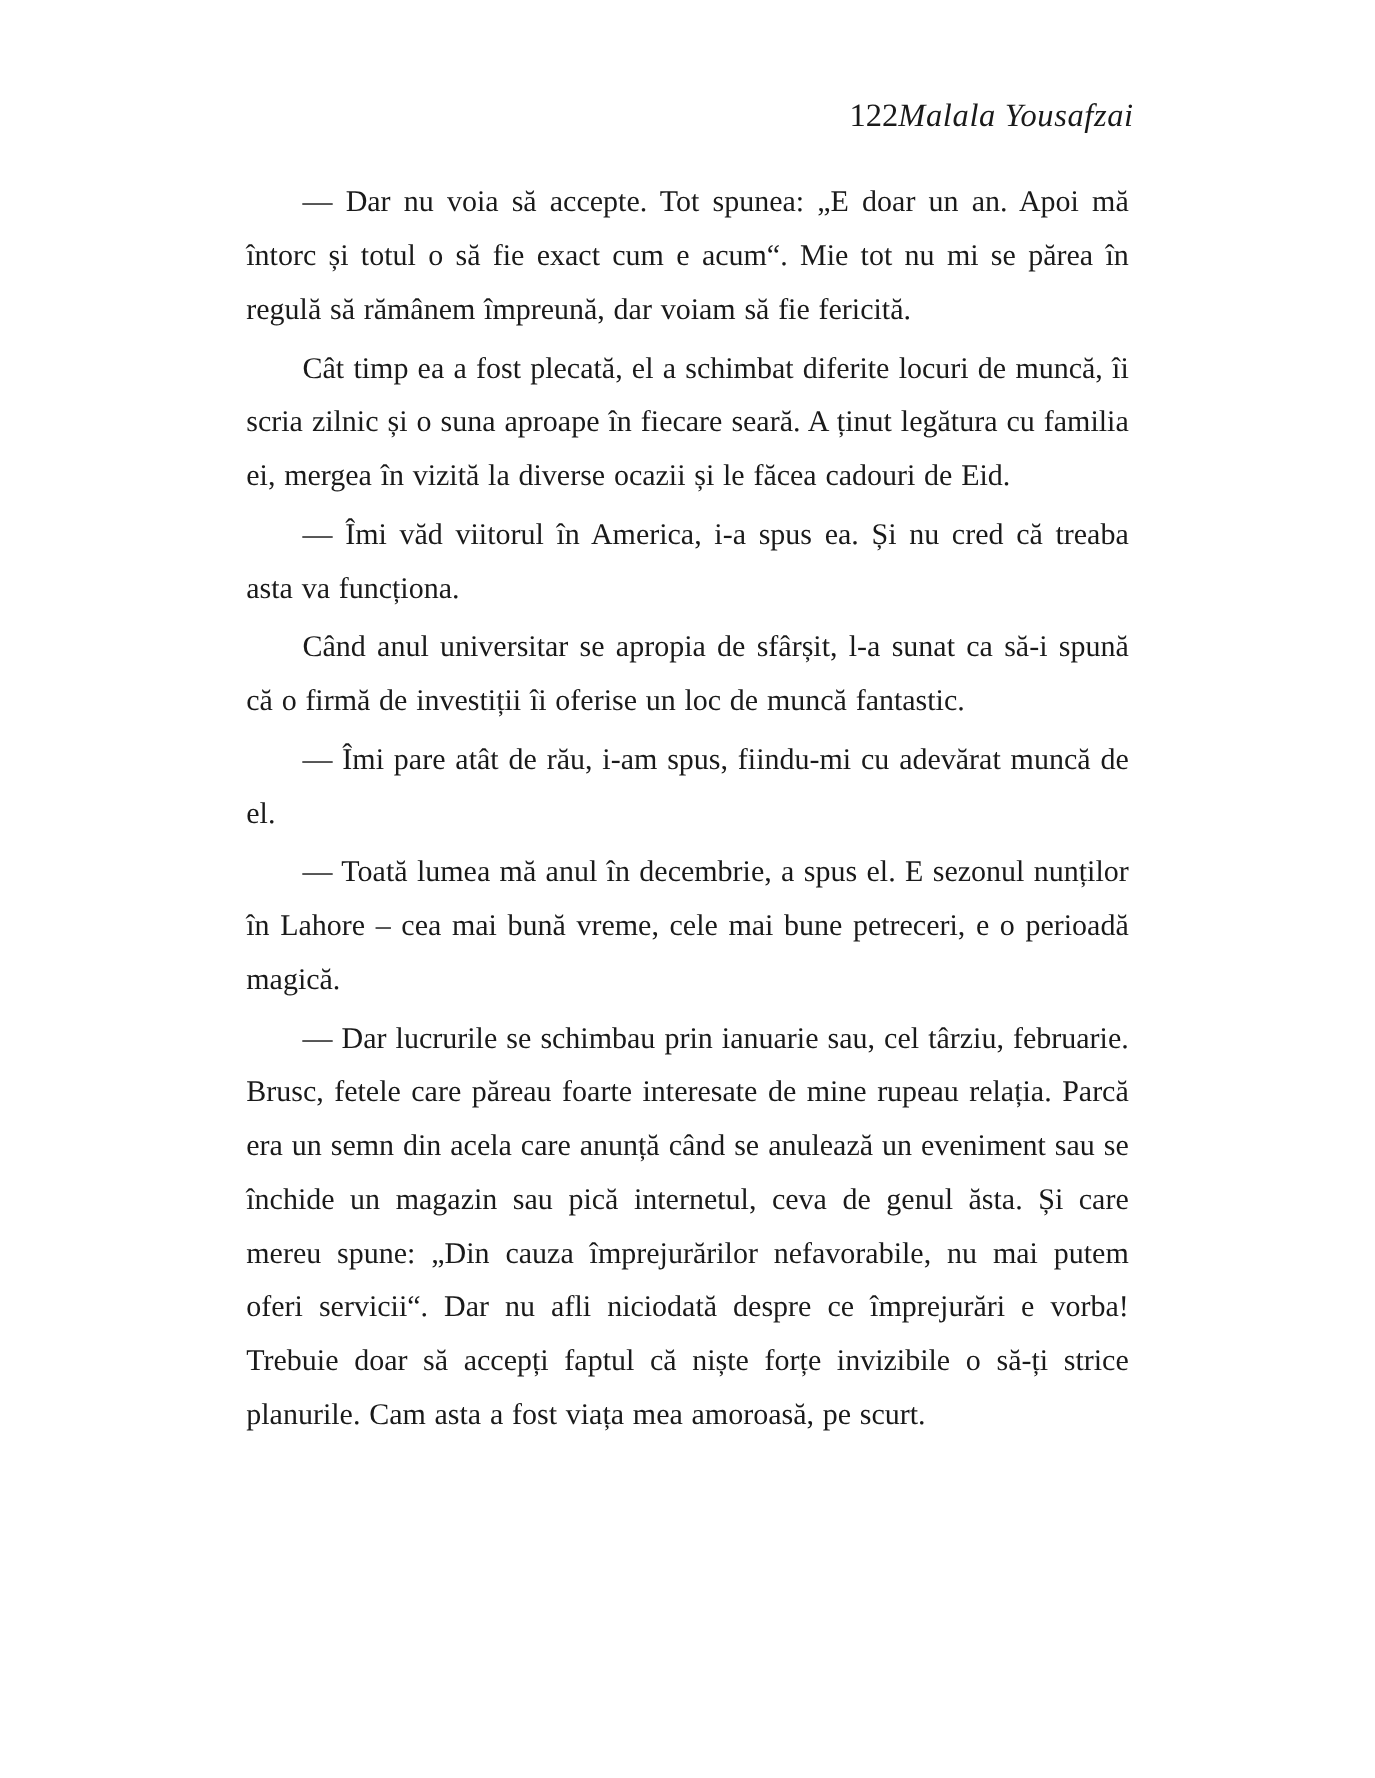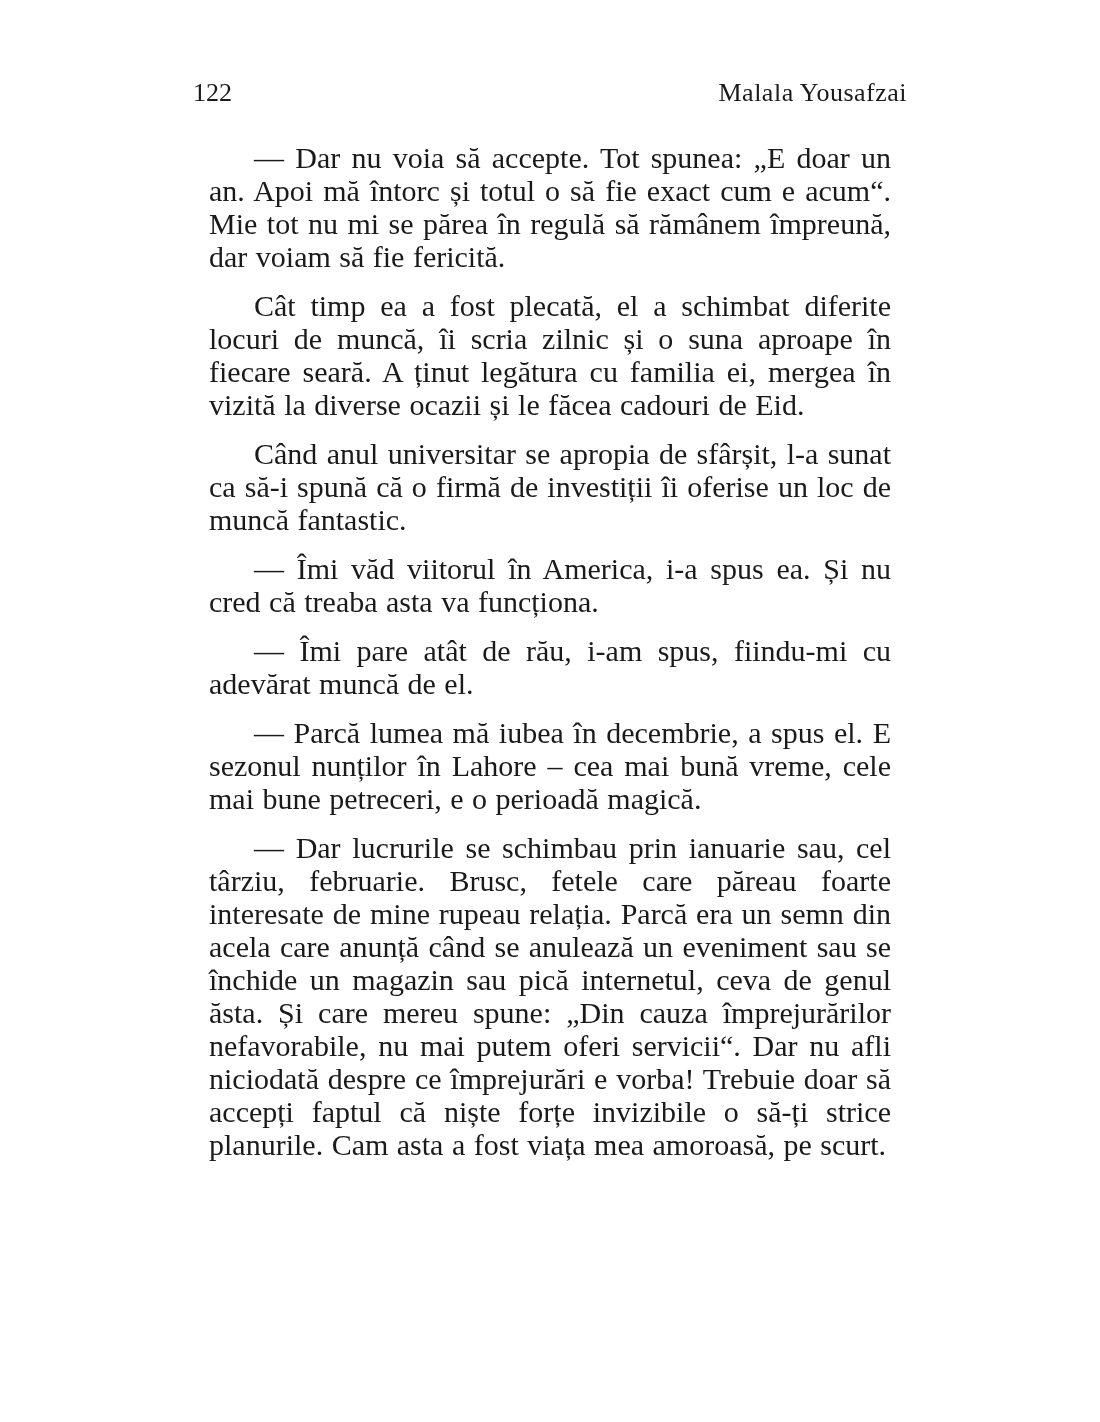--- a/index.html
+++ b/index.html
@@ -17,58 +17,59 @@
     color: #1a1a1a;
   }
   .content {
     position: absolute;
     left: 193px;
     top: 78px;
     width: 714px;
   }
   .running-head {
     display: flex;
-    justify-content: space-between;
+    justify-content: flex-end;
     align-items: baseline;
     font-size: 26px;
     line-height: 30px;
   }
   .page-number {
     font-style: normal;
   }
   .author {
+    font-style: italic;
     letter-spacing: 0.5px;
   }
   .body-text {
     margin-top: 33px;
   }
   .body-text p {
-    margin: 16px;
-    font-size: 30px;
-    line-height: 33px;
+    margin: 4px;
+    font-size: 24px;
+    line-height: 43px;
     text-align: justify;
     text-indent: 45px;
     word-spacing: 1px;
   }
 </style>
 </head>
 <body>
 
 <div class="page">
   <div class="content">
 
     <div class="running-head">
       <span class="page-number">122</span>
       <span class="author">Malala Yousafzai</span>
     </div>
 
     <div class="body-text">
       <p>— Dar nu voia să accepte. Tot spunea: „E doar un an. Apoi mă întorc și totul o să fie exact cum e acum“. Mie tot nu mi se părea în regulă să rămânem împreună, dar voiam să fie fericită.</p>
       <p>Cât timp ea a fost plecată, el a schimbat diferite locuri de muncă, îi scria zilnic și o suna aproape în fiecare seară. A ținut legătura cu familia ei, mergea în vizită la diverse ocazii și le făcea cadouri de Eid.</p>
+      <p>— Îmi văd viitorul în America, i-a spus ea. Și nu cred că treaba asta va funcționa.</p>
       <p>Când anul universitar se apropia de sfârșit, l-a sunat ca să-i spună că o firmă de investiții îi oferise un loc de muncă fantastic.</p>
-      <p>— Îmi văd viitorul în America, i-a spus ea. Și nu cred că treaba asta va funcționa.</p>
       <p>— Îmi pare atât de rău, i-am spus, fiindu-mi cu adevărat muncă de el.</p>
-      <p>— Parcă lumea mă iubea în decembrie, a spus el. E sezonul nunților în Lahore – cea mai bună vreme, cele mai bune petreceri, e o perioadă magică.</p>
+      <p>— Toată lumea mă anul în decembrie, a spus el. E sezonul nunților în Lahore – cea mai bună vreme, cele mai bune petreceri, e o perioadă magică.</p>
       <p>— Dar lucrurile se schimbau prin ianuarie sau, cel târziu, februarie. Brusc, fetele care păreau foarte interesate de mine rupeau relația. Parcă era un semn din acela care anunță când se anulează un eveniment sau se închide un magazin sau pică internetul, ceva de genul ăsta. Și care mereu spune: „Din cauza împrejurărilor nefavorabile, nu mai putem oferi servicii“. Dar nu afli niciodată despre ce împrejurări e vorba! Trebuie doar să accepți faptul că niște forțe invizibile o să-ți strice planurile. Cam asta a fost viața mea amoroasă, pe scurt.</p>
     </div>
 
   </div>
 </div>
 
 </body></html>

